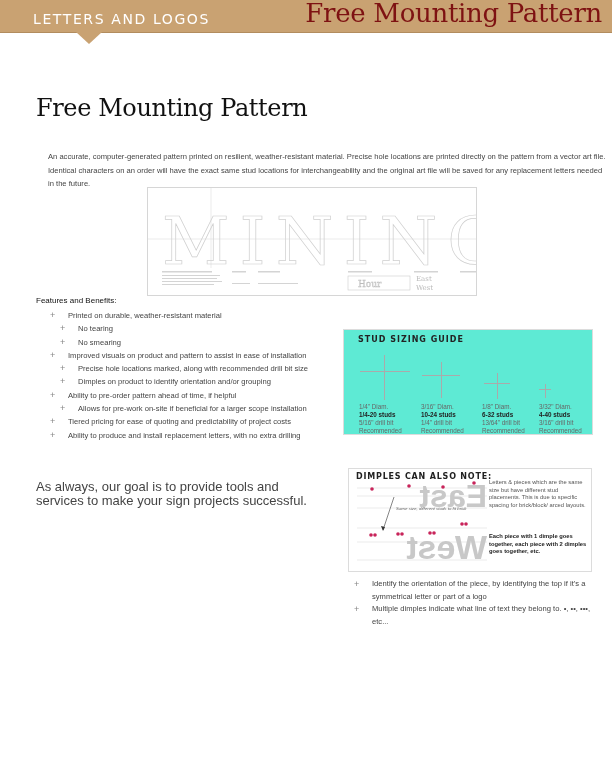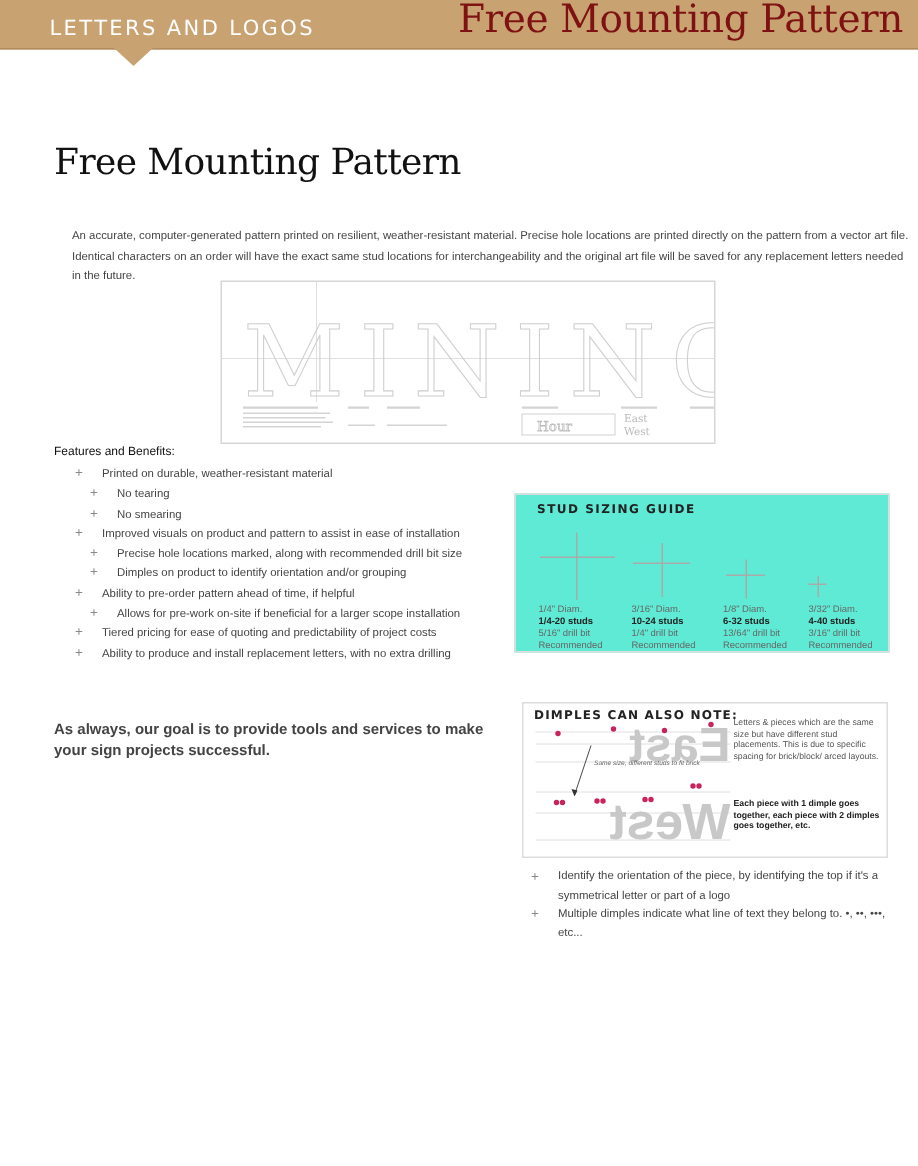--- a/index.html
+++ b/index.html
@@ -53,21 +53,21 @@
   }
   .stud-title {
     position: absolute; left: 14px; top: 5px; font-family: "DejaVu Sans", sans-serif;
     font-size: 8px; font-weight: bold; letter-spacing: 1px; color: #222;
   }
   .stud-col { position: absolute; top: 73px; font-size: 6.3px; line-height: 8px; color: #666; white-space: nowrap; }
   .stud-col b { color: #222; }
   .cross { position: absolute; }
   .cross .h, .cross .v { position: absolute; background: #aaa; }
   .goal {
-    position: absolute; left: 36px; top: 480px; width: 290px; font-size: 10px; line-height: 13.5px; color: #444; font-weight: bold;
+    position: absolute; left: 36px; top: 480px; width: 290px; font-size: 13px; line-height: 13.5px; color: #444;
   }
   .dimple-box {
     position: absolute; left: 348px; top: 468px; width: 242px; height: 102px;
     border: 1px solid #dcdcdc; background: #fff; overflow: hidden;
   }
   .dimple-title {
     position: absolute; left: 7px; top: 3px; font-family: "DejaVu Sans", sans-serif;
     font-size: 8px; font-weight: bold; letter-spacing: 0.8px; color: #222;
   }
   .dimple-note { position: absolute; left: 140px; top: 10px; width: 100px; font-size: 5.8px; line-height: 7.6px; color: #555; }

